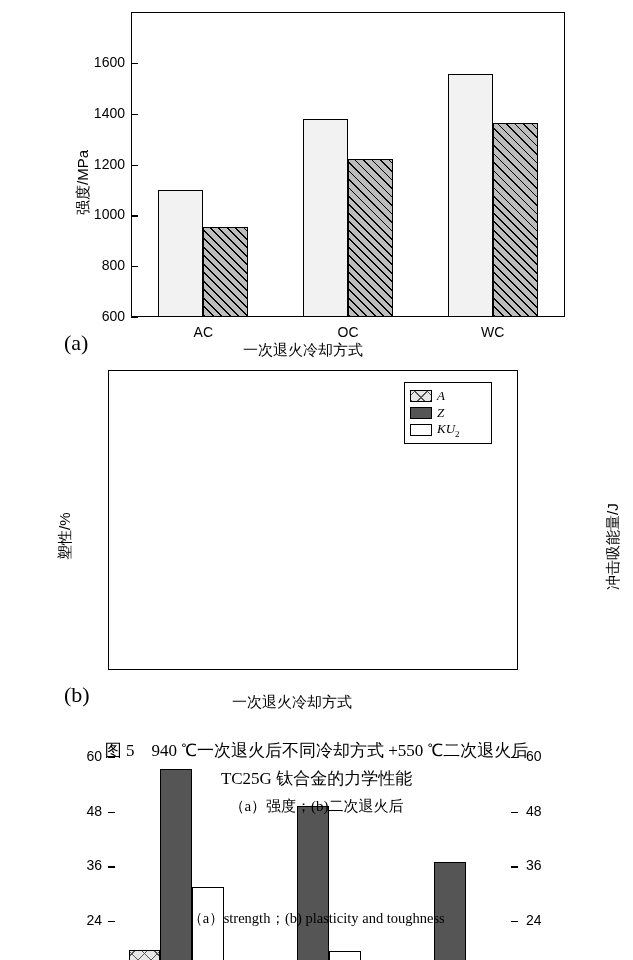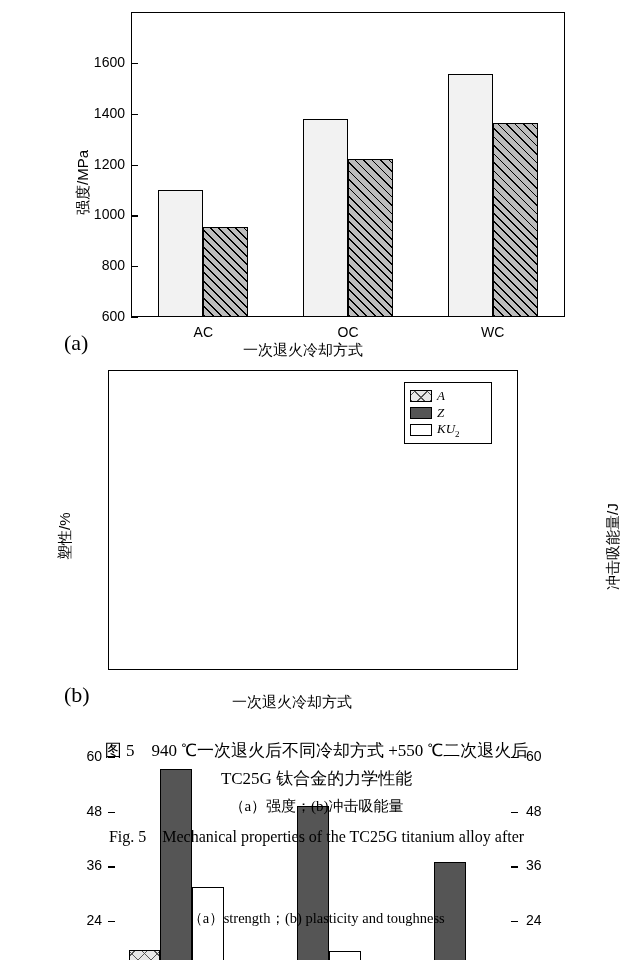--- a/index.html
+++ b/index.html
@@ -169,16 +169,15 @@
         <span class="legend-swatch fill-white"></span>
         <span class="legend-text"><i>KU</i><sub>2</sub></span>
       </div>
     </div>
 
     <div class="panel-tag" style="left:64px;top:322px;">(b)</div>
   </div>
 
   <div class="caption cap-cn" style="top:738px;">图 5　940 ℃一次退火后不同冷却方式 +550 ℃二次退火后</div>
   <div class="caption cap-cn" style="top:766px;">TC25G 钛合金的力学性能</div>
-  <div class="caption cap-cn-small" style="top:794px;">（a）强度；(b)冲击吸能量</div>
-  <div class="caption cap-en" style="top:824px;">Fig. 5　Mechanical properties of the TC25G titanium alloy after</div>
+  <div class="caption cap-cn-small" style="top:794px;">（a）强度；(b)二次退火后</div>
   <div class="caption cap-en-small" style="top:906px;">（a）strength；(b) plasticity and toughness</div>
 </div>
 
 </body></html>

